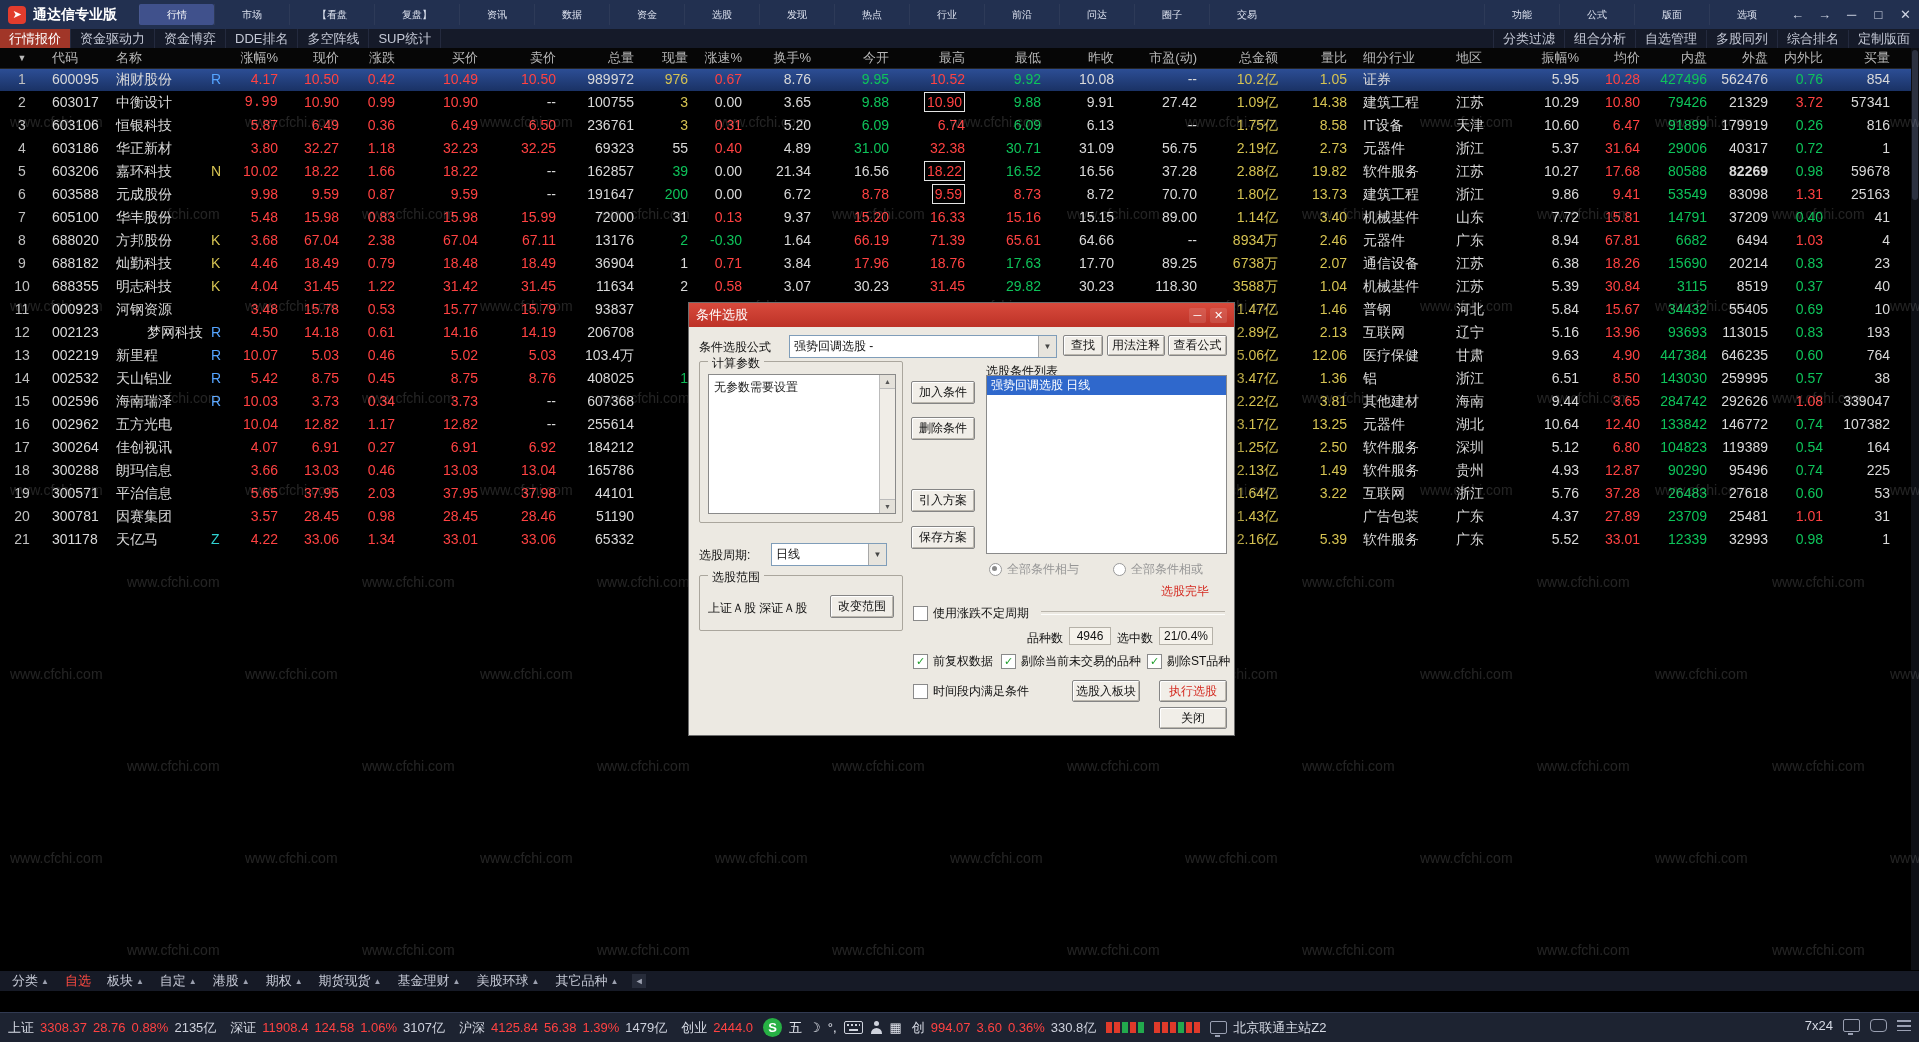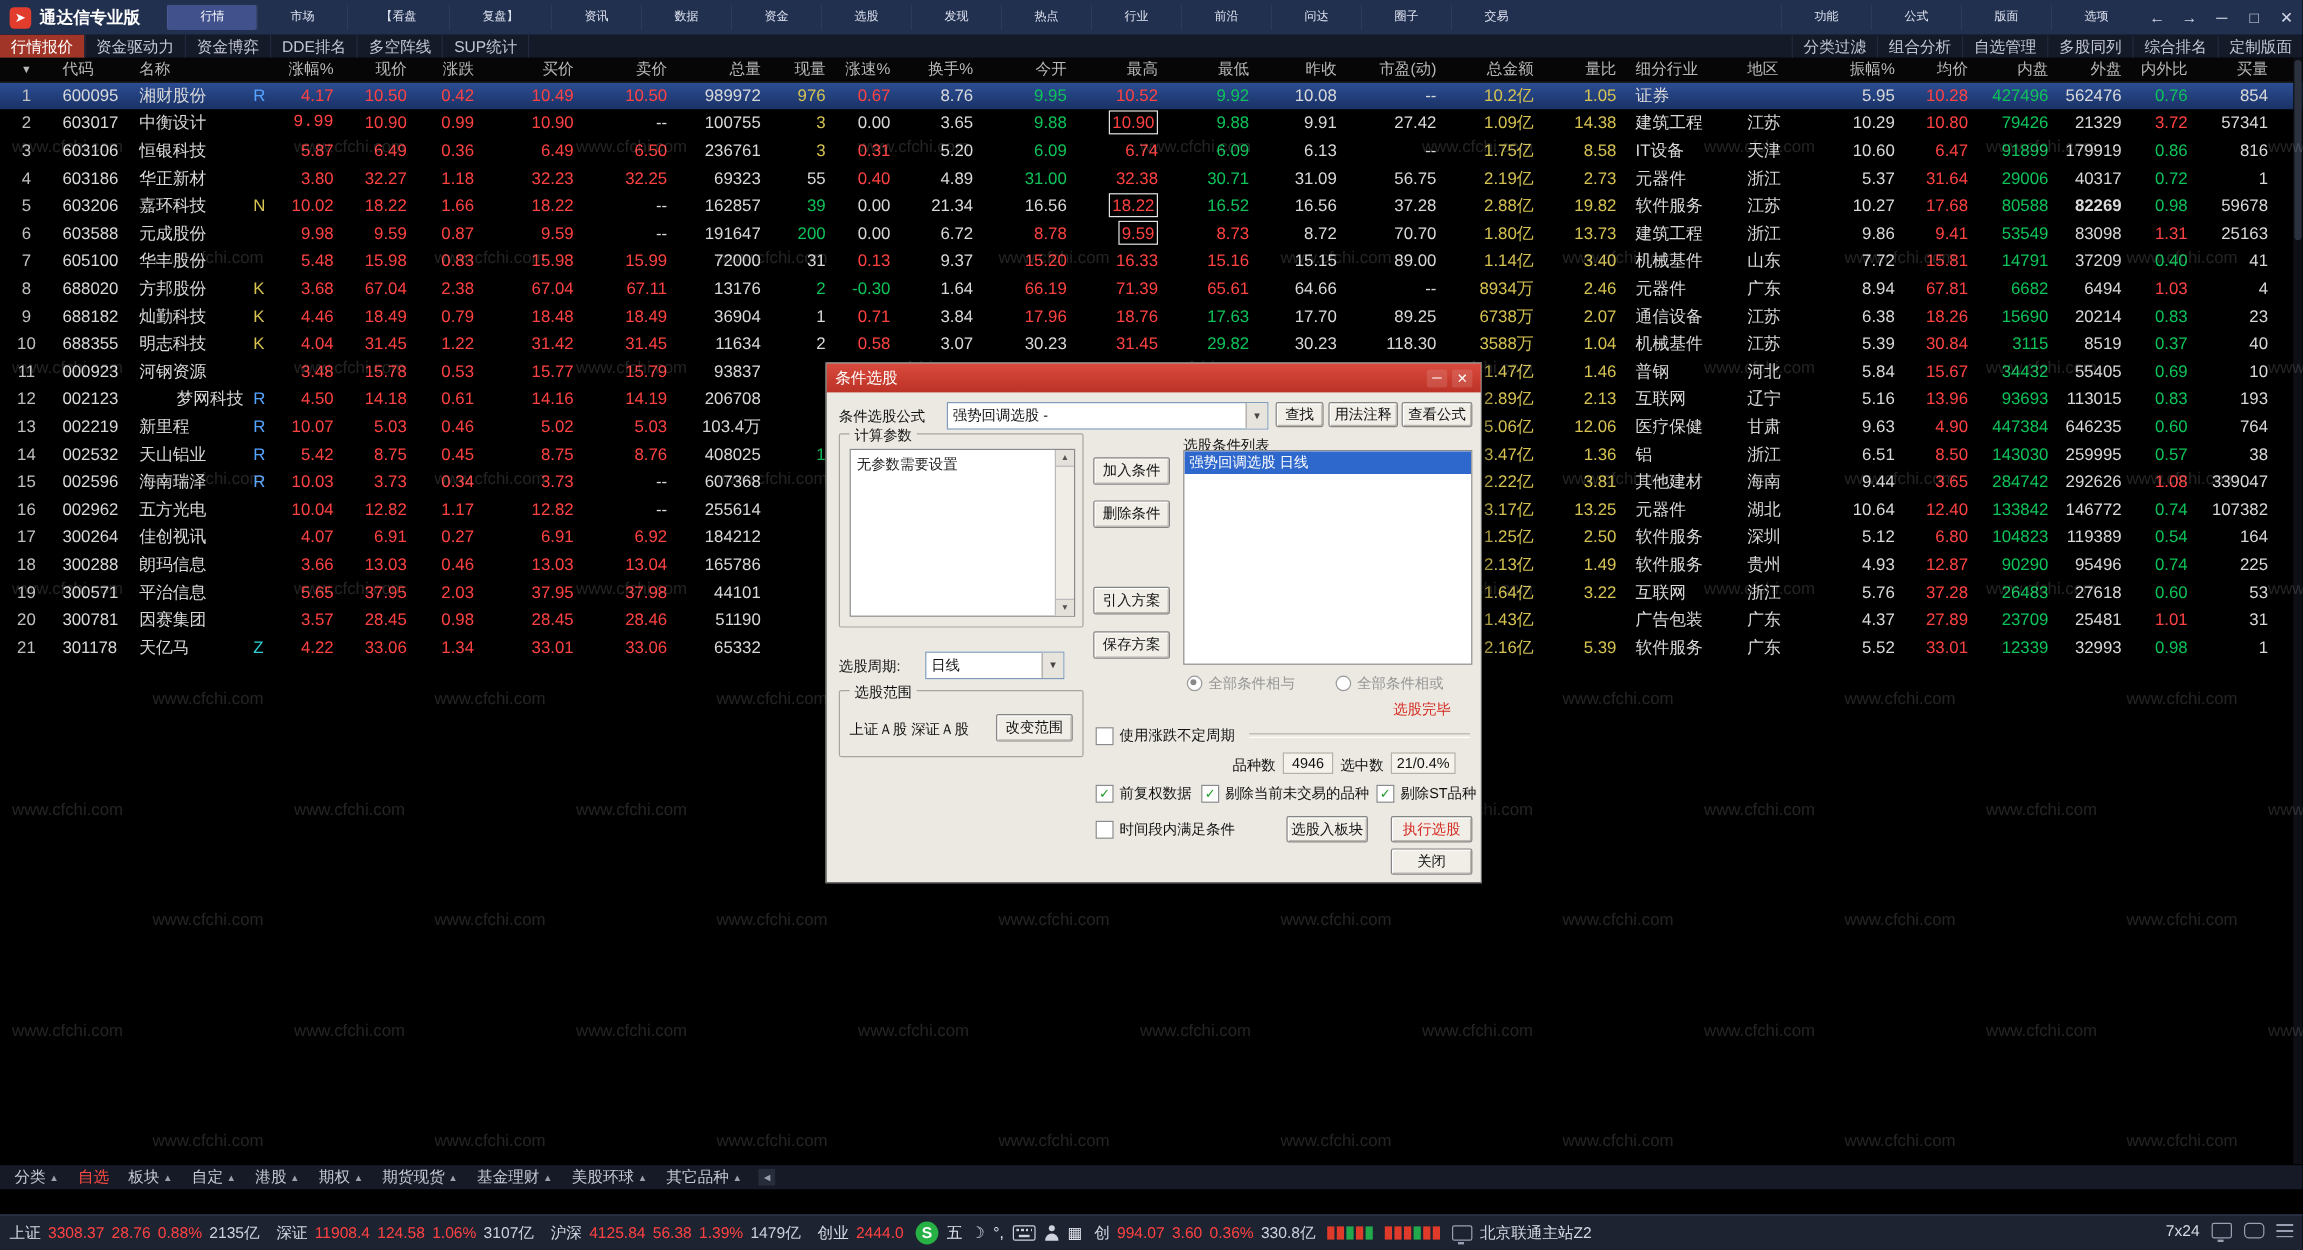--- a/index.html
+++ b/index.html
@@ -290,21 +290,21 @@
         <span class="cell ar c-w" style="width: 73px;">6.13</span>
         <span class="cell ar c-w" style="width: 83px;">--</span>
         <span class="cell ar c-y" style="width: 81px;">1.75亿</span>
         <span class="cell ar c-y" style="width: 69px;">8.58</span>
         <span class="cell al c-w" style="width: 93px;">IT设备</span>
         <span class="cell al c-w" style="width: 78px;">天津</span>
         <span class="cell ar c-w" style="width: 61px;">10.60</span>
         <span class="cell ar c-r" style="width: 61px;">6.47</span>
         <span class="cell ar c-g" style="width: 67px;">91899</span>
         <span class="cell ar c-w" style="width: 61px;">179919</span>
-        <span class="cell ar c-g" style="width: 55px;">0.86</span>
+        <span class="cell ar c-g" style="width: 55px;">0.26</span>
         <span class="cell ar c-w" style="width: 67px;">816</span>
       </div>
       <div class="trow">
         <span class="cell ac c-d" style="width: 44px;">4</span>
         <span class="cell al c-w" style="width: 64px;">603186</span>
         <span class="cell al c-w" style="width: 95px;">华正新材</span>
         <span class="cell al c-w" style="width: 22px;"></span>
         <span class="cell ar c-r" style="width: 61px;">3.80</span>
         <span class="cell ar c-r" style="width: 61px;">32.27</span>
         <span class="cell ar c-r" style="width: 56px;">1.18</span>

